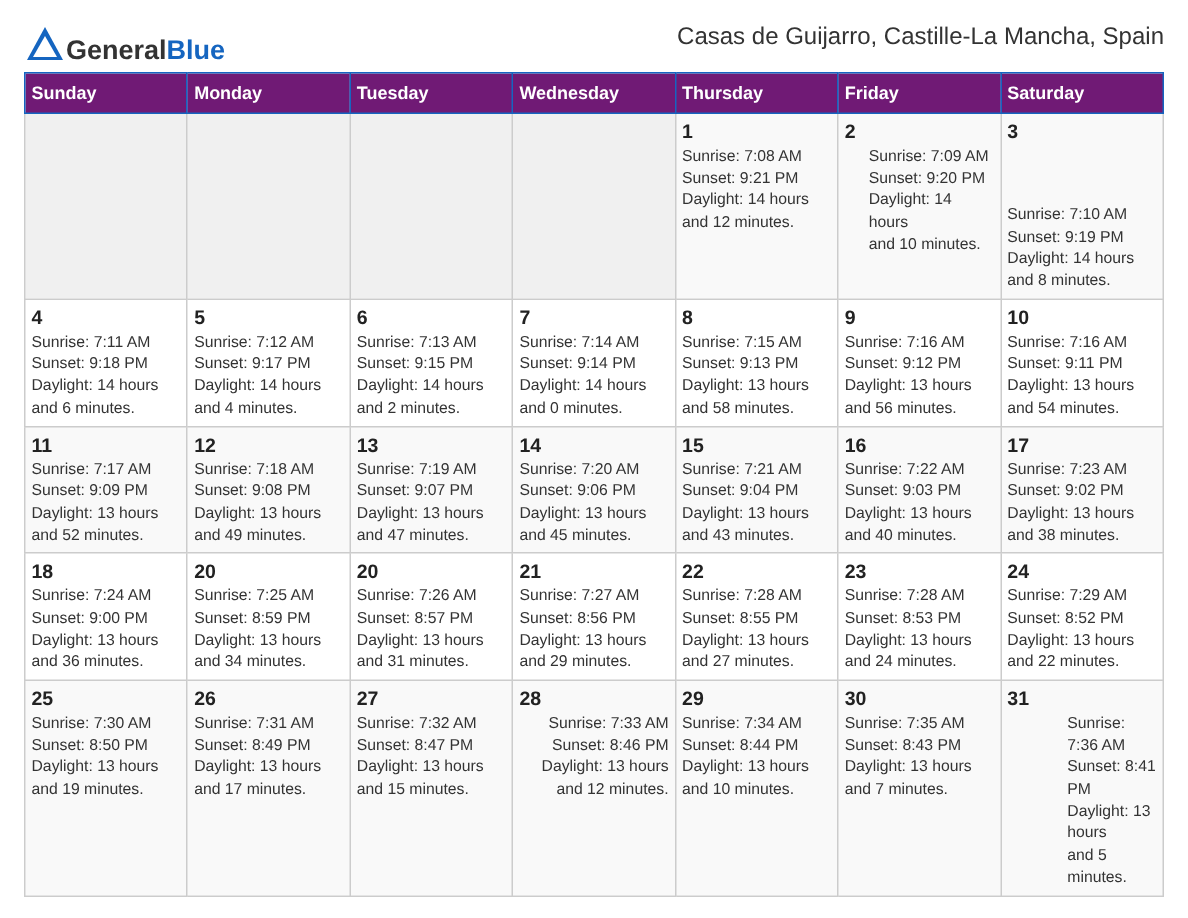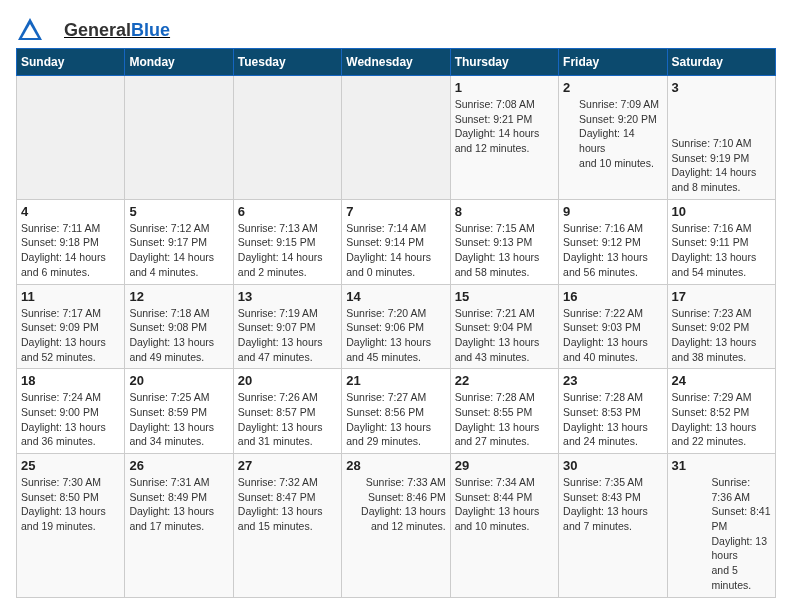--- a/index.html
+++ b/index.html
@@ -11,23 +11,22 @@
       padding: 16px;
     }
     .header-area {
       display: flex;
       justify-content: space-between;
       align-items: flex-start;
       margin-bottom: 4px;
     }
     .logo {
       display: flex;
-      align-items: center;
-      gap: 20px;
-      text-decoration: underline;
+      align-items: flex-end;
+      gap: 0;
     }
     .logo-text-general {
       font-size: 18px;
       font-weight: bold;
       color: #333;
     }
     .logo-text-blue {
       font-size: 18px;
       font-weight: bold;
       color: #1565c0;
@@ -47,21 +46,21 @@
     .location-title {
       font-size: 16px;
       color: #333;
     }
     table {
       width: 100%;
       border-collapse: collapse;
       font-size: 11px;
     }
     thead tr th {
-      background: #0c4a6e;
+      background: #701a75;
       color: #fff;
       padding: 6px 4px;
       text-align: left;
       font-size: 12px;
       border: 1px solid #1565c0;
     }
     tbody tr td {
       border: 1px solid #ccc;
       vertical-align: top;
       padding: 4px;
@@ -94,20 +93,21 @@
   <div class="logo">
     <svg class="logo-icon" viewBox="0 0 28 28" xmlns="http://www.w3.org/2000/svg">
       <polygon points="14,2 26,24 2,24" fill="#1565c0"></polygon>
       <polygon points="14,8 22,22 6,22" fill="#fff"></polygon>
     </svg>
     <div>
       <span class="logo-text-general">General</span><span class="logo-text-blue">Blue</span>
     </div>
   </div>
   <div class="title-area">
+    <div class="location-title">Casas de Guijarro, Castille-La Mancha, Spain</div>
   </div>
 </div>
 
 <table>
   <thead>
     <tr>
       <th>Sunday</th>
       <th>Monday</th>
       <th>Tuesday</th>
       <th>Wednesday</th>

